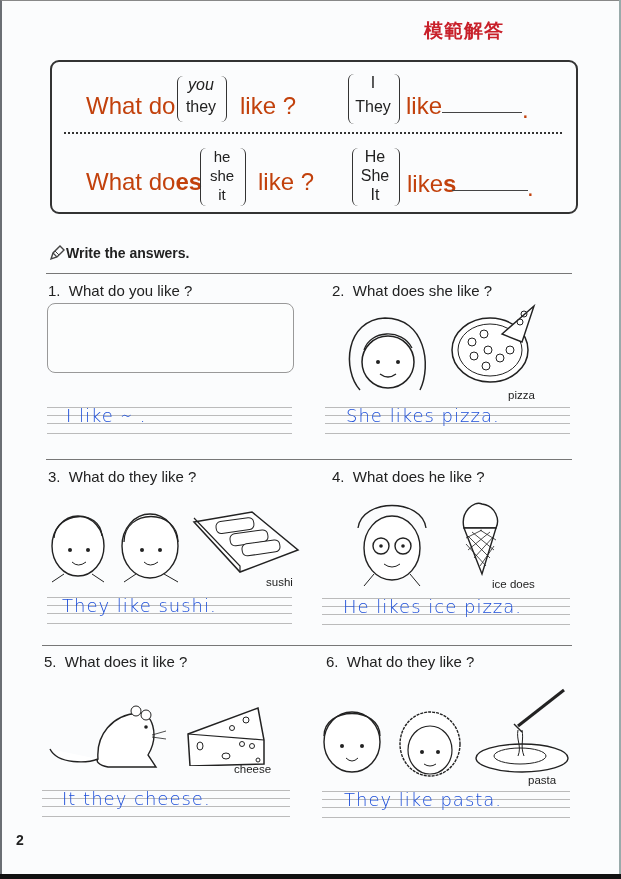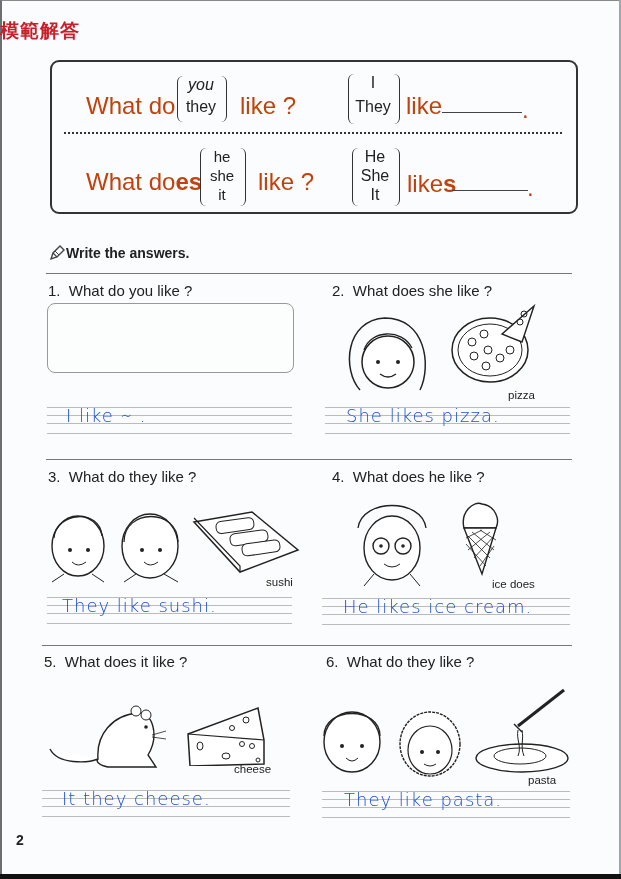--- a/index.html
+++ b/index.html
@@ -1,20 +1,20 @@
 <!DOCTYPE html>
 <html><head>
 <meta charset="utf-8">
 <style>
   html,body{margin:0;padding:0;}
   body{width:621px;height:879px;background:#f7f9fb;position:relative;overflow:hidden;font-family:"Liberation Sans",sans-serif;color:#222;}
   .page{position:absolute;left:0;top:0;width:619px;height:876px;border-left:2px solid #6b6f74;border-top:1px solid #888;background:#fbfcfd;}
   .bottom-bar{position:absolute;left:0;top:874px;width:621px;height:5px;background:#111;}
   .right-edge{position:absolute;right:0;top:0;width:2px;height:879px;background:#9aa;}
-  .title{position:absolute;left:0;top:18px;width:504px;text-align:left;color:#c8202a;font-size:19px;font-weight:bold;font-family:"DejaVu Sans",sans-serif;letter-spacing:1px;}
+  .title{position:absolute;left:0;top:18px;width:504px;text-align:right;color:#c8202a;font-size:19px;font-weight:bold;font-family:"DejaVu Sans",sans-serif;letter-spacing:1px;}
   .grammar-box{position:absolute;left:50px;top:60px;width:524px;height:150px;border:2px solid #333;border-radius:9px;background:#fbfcfd;}
   .gline{position:absolute;font-size:24px;color:#c2410c;white-space:nowrap;}
   .bracket{position:absolute;border:1.5px solid #333;border-top:none;border-bottom:none;border-radius:6px;}
   .bword{position:absolute;font-size:16px;text-align:center;}
   .blank{position:absolute;border-bottom:1px solid #444;height:0;}
   .dots{position:absolute;left:12px;top:70px;width:498px;border-top:2px dotted #333;}
   .section-head{position:absolute;left:48px;top:244px;font-size:14px;font-weight:bold;color:#222;display:flex;align-items:center;gap:0;}
   .hrule{position:absolute;height:0;border-top:1.5px solid #777;}
   .q{position:absolute;font-size:15px;color:#222;}
   .answer-box{position:absolute;left:47px;top:303px;width:245px;height:68px;border:1.5px solid #999;border-radius:8px;background:#fcfdfd;}
@@ -179,21 +179,21 @@
     <path d="M34 36 L14 58 M30 32 L8 50 M22 30 L6 38 M34 46 L20 66"></path>
   </g>
 </svg>
 <div class="cap" style="left:460px;top:578px;">ice does</div>
 <div class="ruled" style="left:322px;top:598px;width:248px;">
   <div class="l" style="top:0"></div>
     <div class="l" style="top:8px"></div>
     <div class="l" style="top:16px"></div>
     <div class="l" style="top:26px"></div>
 </div>
-<div class="ans" style="left:343px;top:596px;">He likes ice cream.</div>
+<div class="ans" style="left:343px;top:596px;">He likes ice pizza.</div>
 
 <div class="hrule" style="left:42px;top:645px;width:530px;"></div>
 
 <div class="q" style="left:44px;top:653px;"><span>5.</span>&nbsp; <span>What does it like ?</span></div>
 <svg class="pic" style="left:48px;top:705px;" width="120" height="66" viewBox="0 0 120 66">
   <path d="M2 44 C10 60 40 58 50 54 C48 30 64 10 90 8 C104 6 112 30 100 50 L108 62 L60 62 C50 60 48 56 50 54" fill="#fff" stroke="#222" stroke-width="1.4"></path>
   <circle cx="88" cy="6" r="5" fill="#fff" stroke="#222"></circle>
     <circle cx="98" cy="10" r="5" fill="#fff" stroke="#222"></circle>
   <circle cx="98" cy="22" r="1.8" fill="#222"></circle>
   <path d="M104 30 L118 26 M104 32 L118 34" stroke="#222" stroke-width="0.8"></path>

